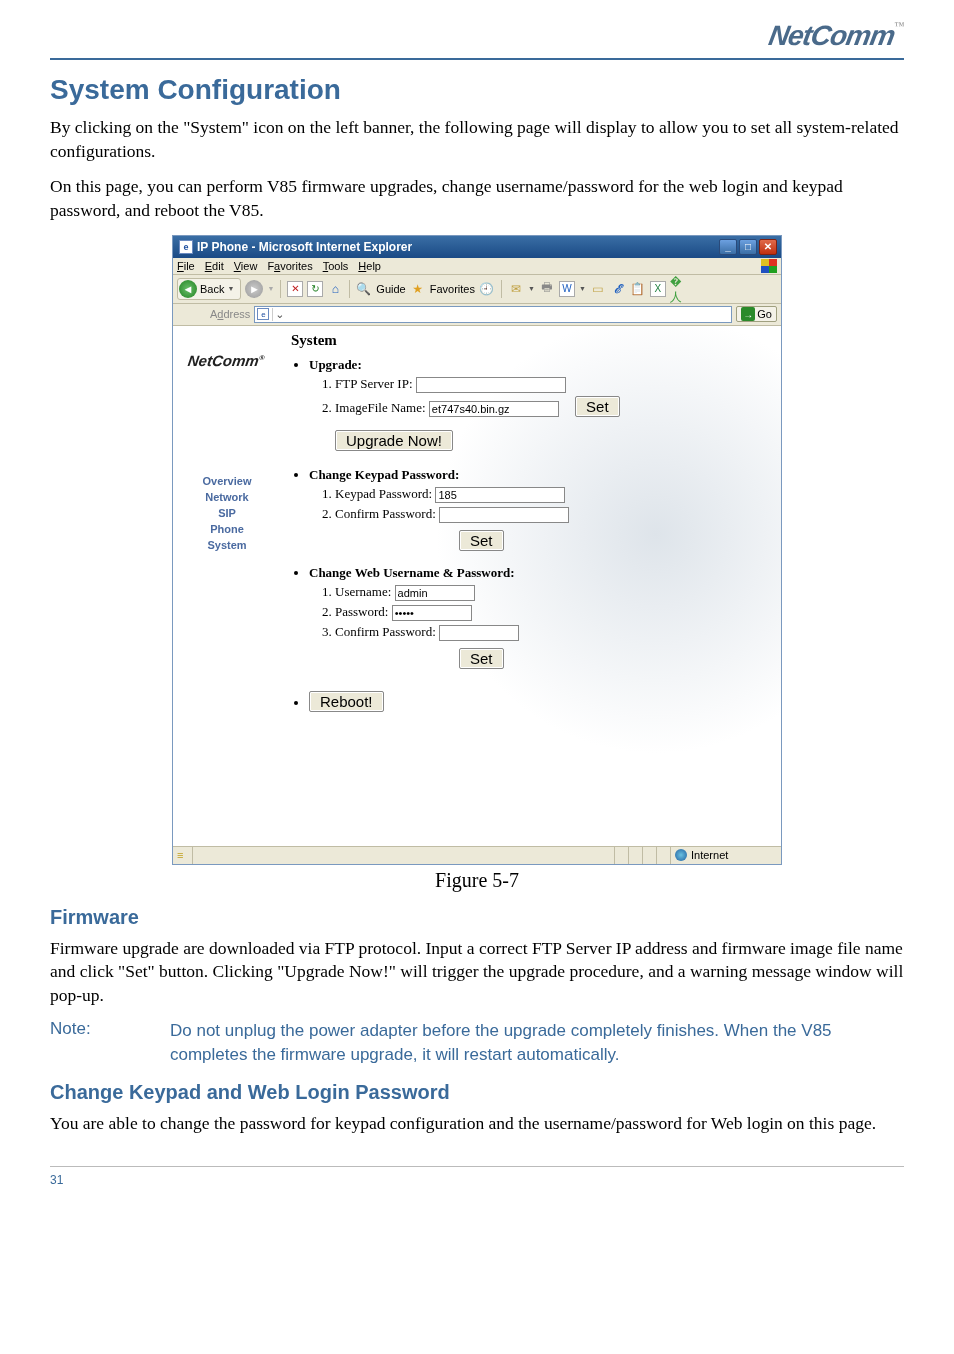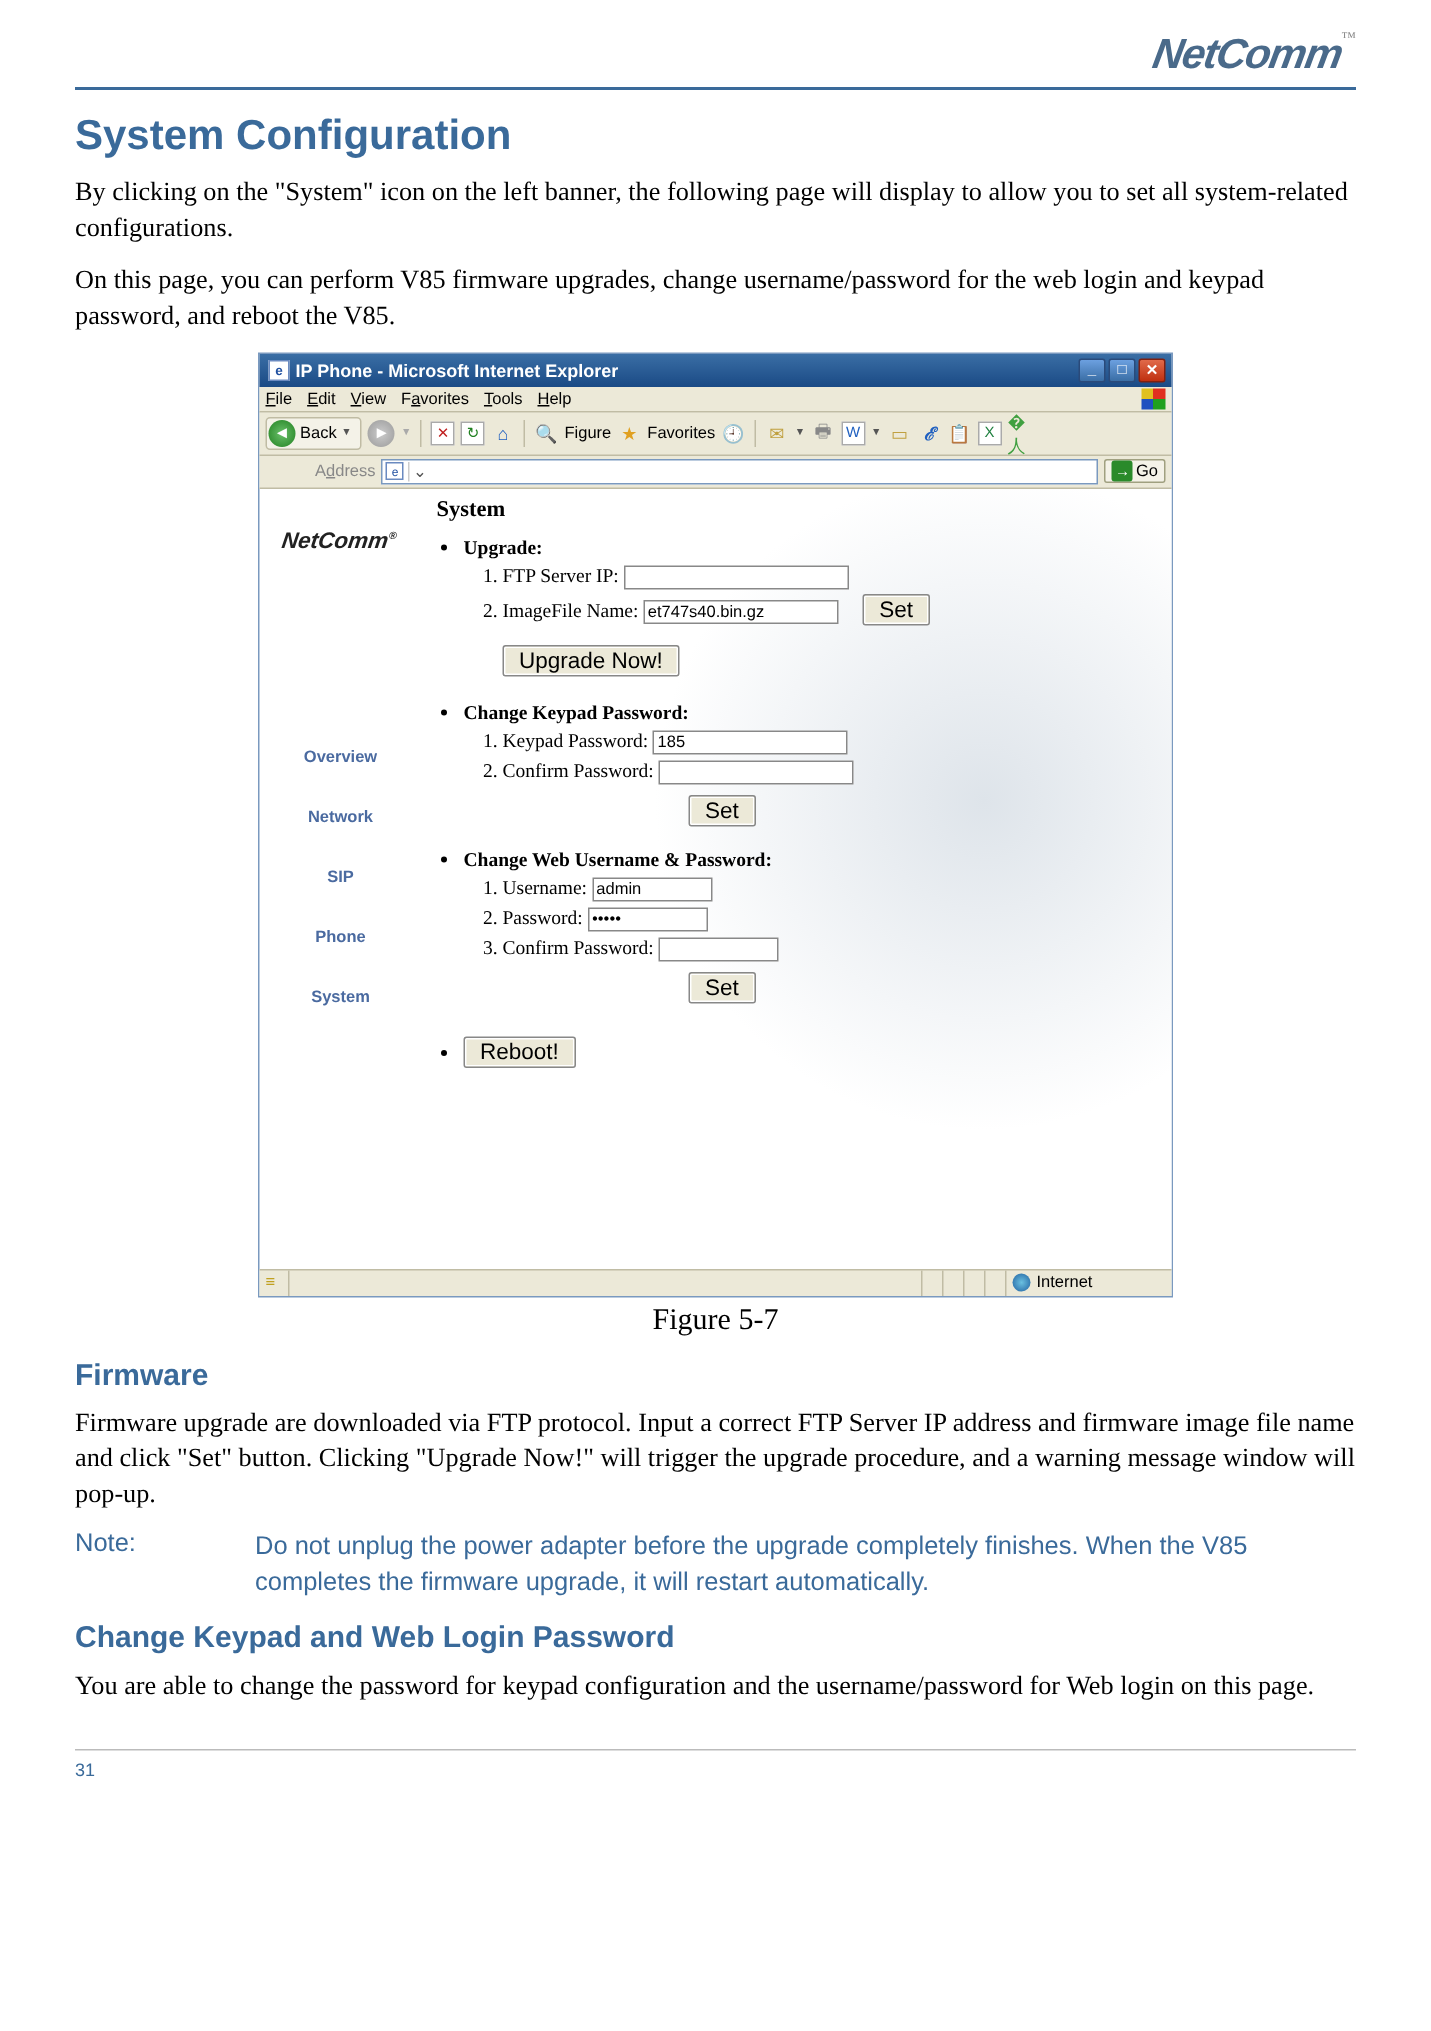--- a/index.html
+++ b/index.html
@@ -114,21 +114,21 @@
   .addrbar .addrbox{flex:1;display:flex;align-items:center;border:1px solid #7a99bf;background:#fff;padding:1px 2px;gap:3px;}
   .addrbar .dd{width:14px;text-align:center;color:#555;border-left:1px solid #ccc;}
   .gobtn{display:flex;align-items:center;gap:2px;border:1px solid #a0a080;padding:0 4px;background:#f4f2e8;border-radius:2px;}
   .gobtn .garr{width:14px;height:14px;border-radius:2px;background:#2a8a2a;color:#fff;display:flex;align-items:center;justify-content:center;font-size:10px;}
 
   .iebody{display:flex;min-height:520px;}
   .leftcol{width:108px;padding-top:6px;text-align:center;}
   .leftcol .brand{font-family:'Arial Black',Arial;font-style:italic;font-weight:900;font-size:15px;color:#222;transform:skewX(-8deg);padding:20px 0 6px 0;}
   .leftcol .brand sup{font-size:7px;}
   .navlist{margin-top:100px;display:flex;flex-direction:column;gap:4px;font-family:Verdana,Arial;font-size:11px;font-weight:bold;}
-  .navlist a{color:#4a6aa0;text-decoration:none;margin-top:24px;}
+  .navlist a{color:#4a6aa0;text-decoration:none;}
   .maincol{flex:1;padding:6px 10px 10px 10px;font-family:'Times New Roman',serif;font-size:13px;
     background: #fff radial-gradient(circle at 75% 40%, rgba(200,210,220,.6) 0, rgba(255,255,255,0) 45%);}
   .maincol h3{font-family:'Times New Roman',serif;font-size:15px;font-weight:bold;margin-bottom:8px;}
   .maincol ul{list-style:disc;padding-left:18px;}
   .maincol ul>li{margin:6px 0 10px 0;font-weight:bold;}
   .maincol ol{list-style:decimal;padding-left:26px;font-weight:normal;}
   .maincol ol li{margin:3px 0;}
   .maincol input[type=text],.maincol input[type=password]{border:1px solid #888;font-size:11px;padding:0 2px;height:16px;vertical-align:middle;}
   .maincol input.w1{width:150px;}
   .maincol input.w2{width:130px;}
@@ -185,21 +185,21 @@
         <span style="font-size:7px;color:#555;">▼</span>
       </div>
       <span class="circ c-grey">►</span>
       <span style="font-size:7px;color:#aaa;">▼</span>
       <span class="sep"></span>
       <span class="sq" style="color:#c02020;">✕</span>
       <span class="sq" style="color:#208020;">↻</span>
       <span class="ic" style="color:#2060c0;">⌂</span>
       <span class="sep"></span>
       <span class="ic" style="color:#2060c0;">🔍</span>
-      <span>Figure</span>
+      <span>Guide</span>
       <span class="ic" style="color:#e0a020;">★</span>
       <span>Favorites</span>
       <span class="ic" style="color:#40a040;">🕘</span>
       <span class="sep"></span>
       <span class="ic" style="color:#c0a040;">✉</span>
         <span style="font-size:7px;color:#555;">▼</span>
       <span class="ic" style="color:#888;">🖶</span>
       <span class="sq" style="color:#2060c0;">W</span>
       <span style="font-size:7px;color:#555;">▼</span>
       <span class="ic" style="color:#c0a040;">▭</span>

